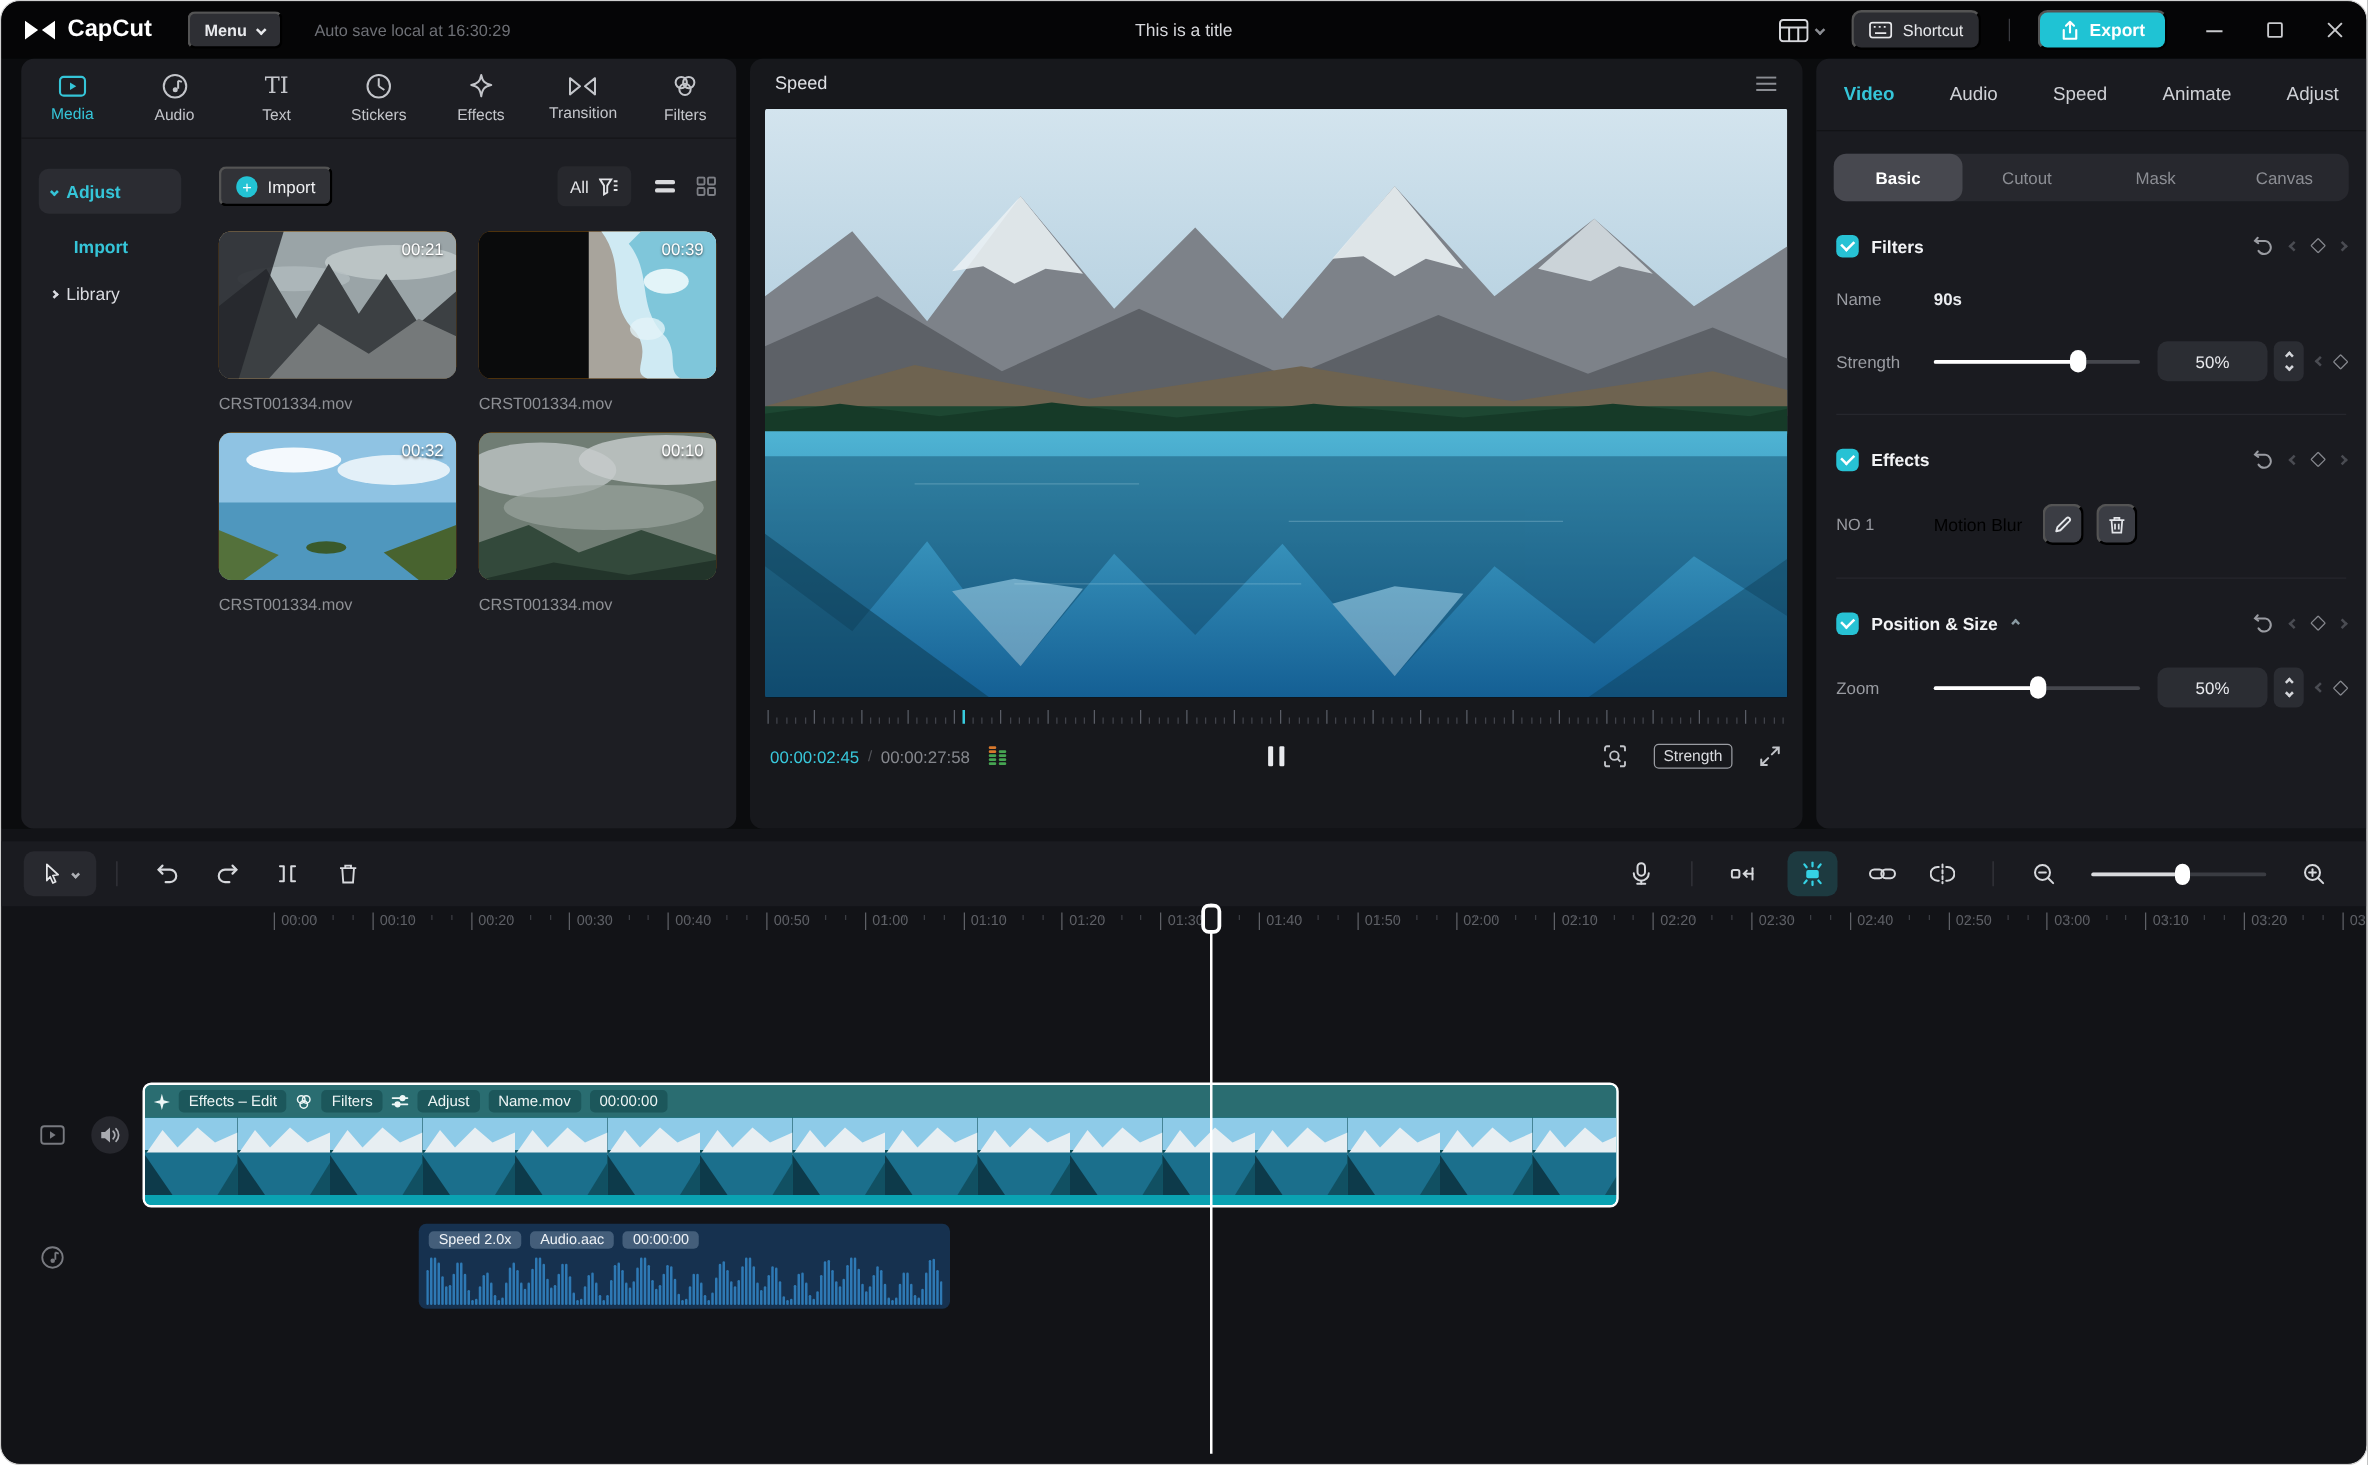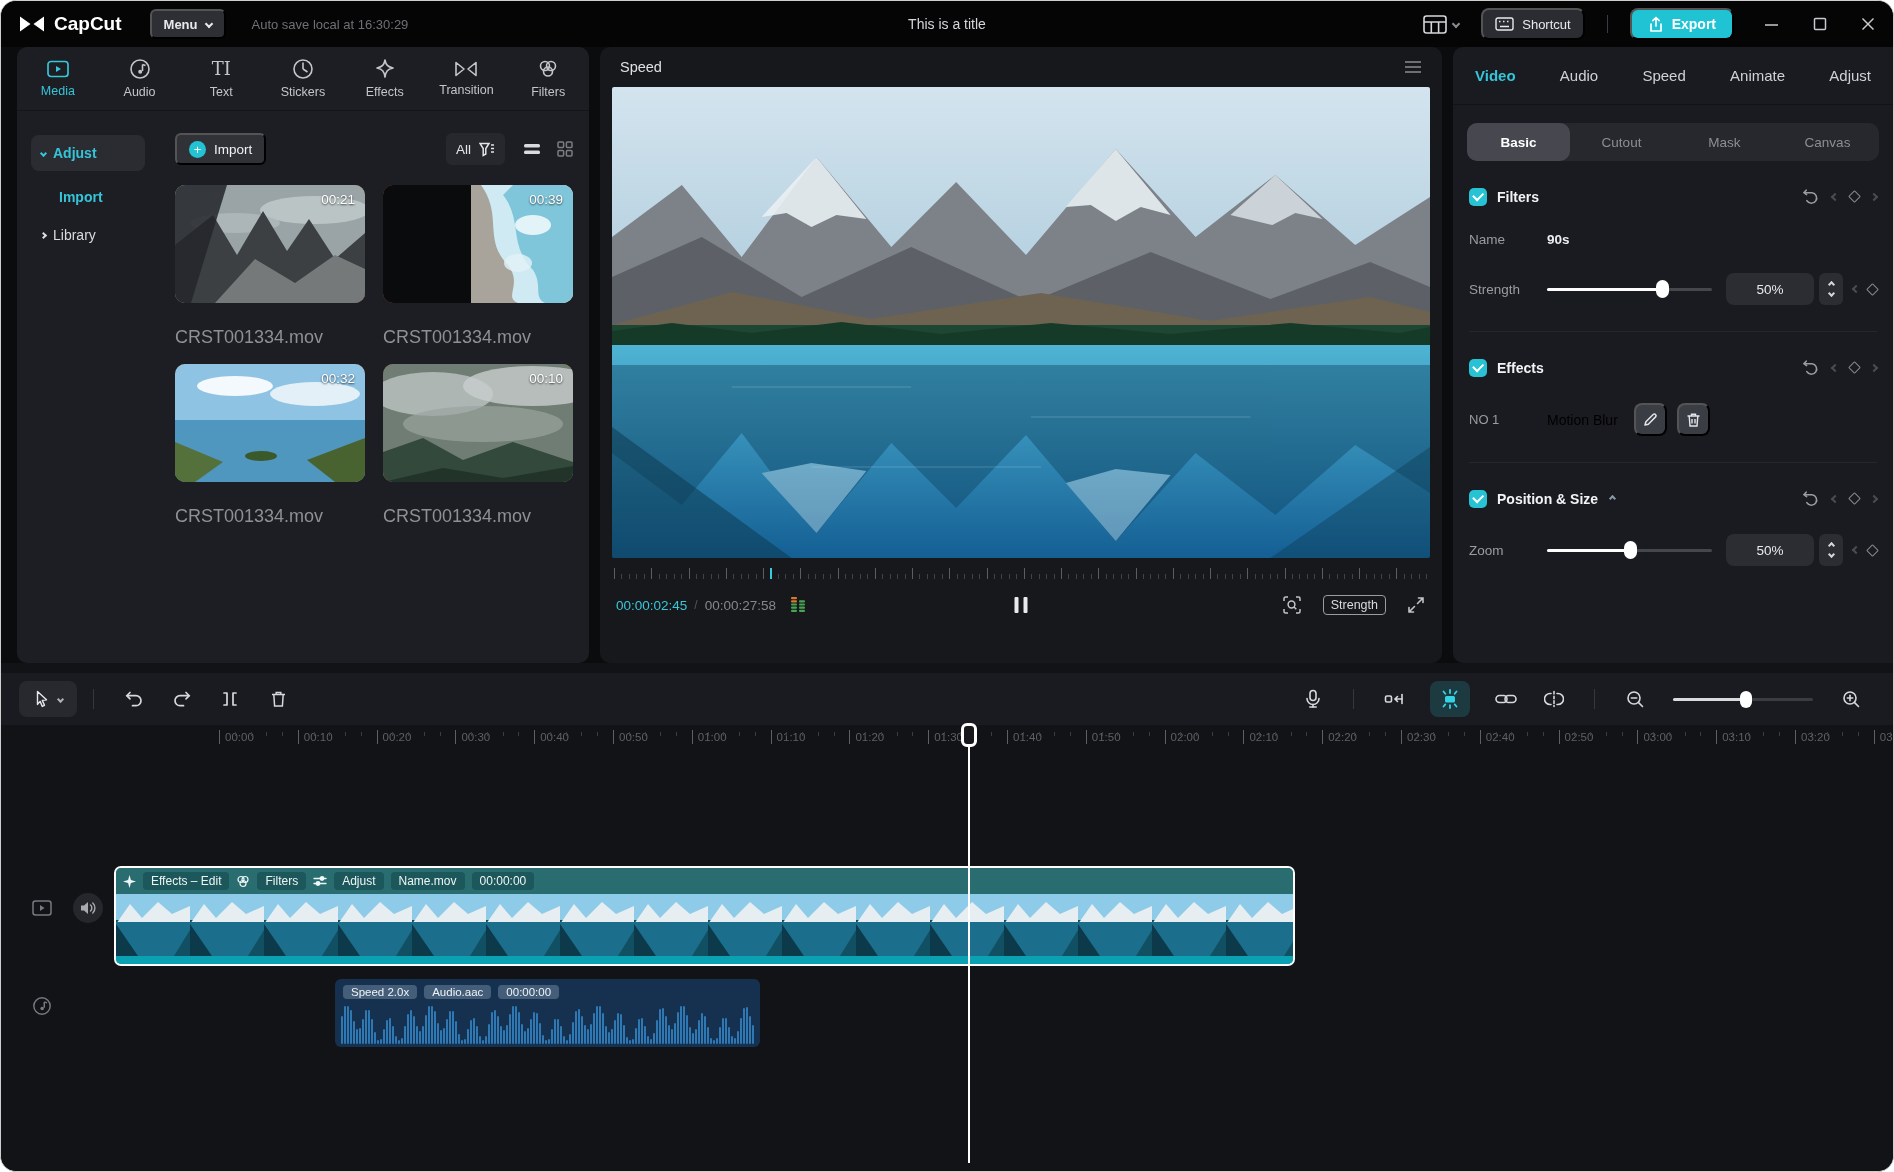--- a/index.html
+++ b/index.html
@@ -37,21 +37,21 @@
   .lp-main{flex:1;padding:22px 20px 0 18px}
   .lp-toolbar{display:flex;align-items:center}
   .import-btn{height:32px;background:#313237;border-radius:6px;display:flex;align-items:center;gap:8px;padding:0 12px;color:#f0f1f3;font-size:13.5px}
   .plus-circle{width:17px;height:17px;border-radius:50%;background:#23c3d4;color:#fff;display:flex;align-items:center;justify-content:center;font-size:13px;line-height:1}
   .filter-chip{margin-left:auto;height:32px;background:#27282d;border-radius:6px;display:flex;align-items:center;gap:8px;padding:0 10px;color:#e3e4e8;font-size:13.5px}
   .viewtoggle{display:flex;align-items:center;gap:16px;margin-left:18px}
   .media-grid{margin-top:20px;display:grid;grid-template-columns:190px 190px;column-gap:18px;row-gap:16px}
   .thumb{position:relative;width:190px;height:118px;border-radius:10px;overflow:hidden;background:#a16207}
   .thumb svg{display:block;width:100%;height:100%}
   .dur{position:absolute;top:7px;right:10px;color:#fff;font-size:13.5px;text-shadow:0 1px 2px rgba(0,0,0,.7)}
-  .fname{margin-top:24px;font-size:18px;color:#8e9095}
+  .fname{margin-top:12px;font-size:13px;color:#8e9095}
 
   
   .player-panel{flex:1;display:flex;flex-direction:column;background:#17181c}
   .pl-head{height:40px;display:flex;align-items:center;padding:0 20px;color:#dfe0e4;font-size:14.5px}
   .pl-head .burger{margin-left:auto;color:#8b8d93}
   .viewport{margin:0 12px;height:471px;background:#000;border-radius:2px;overflow:hidden}
   .viewport svg{display:block;width:100%;height:100%}
   .scrubber{position:relative;height:15px;margin:8px 14px 0}
   .scrubber i{position:absolute;bottom:2px;width:1px;background:#40424a}
   .scrubber i.major{height:11px;background:#5a5d66}

